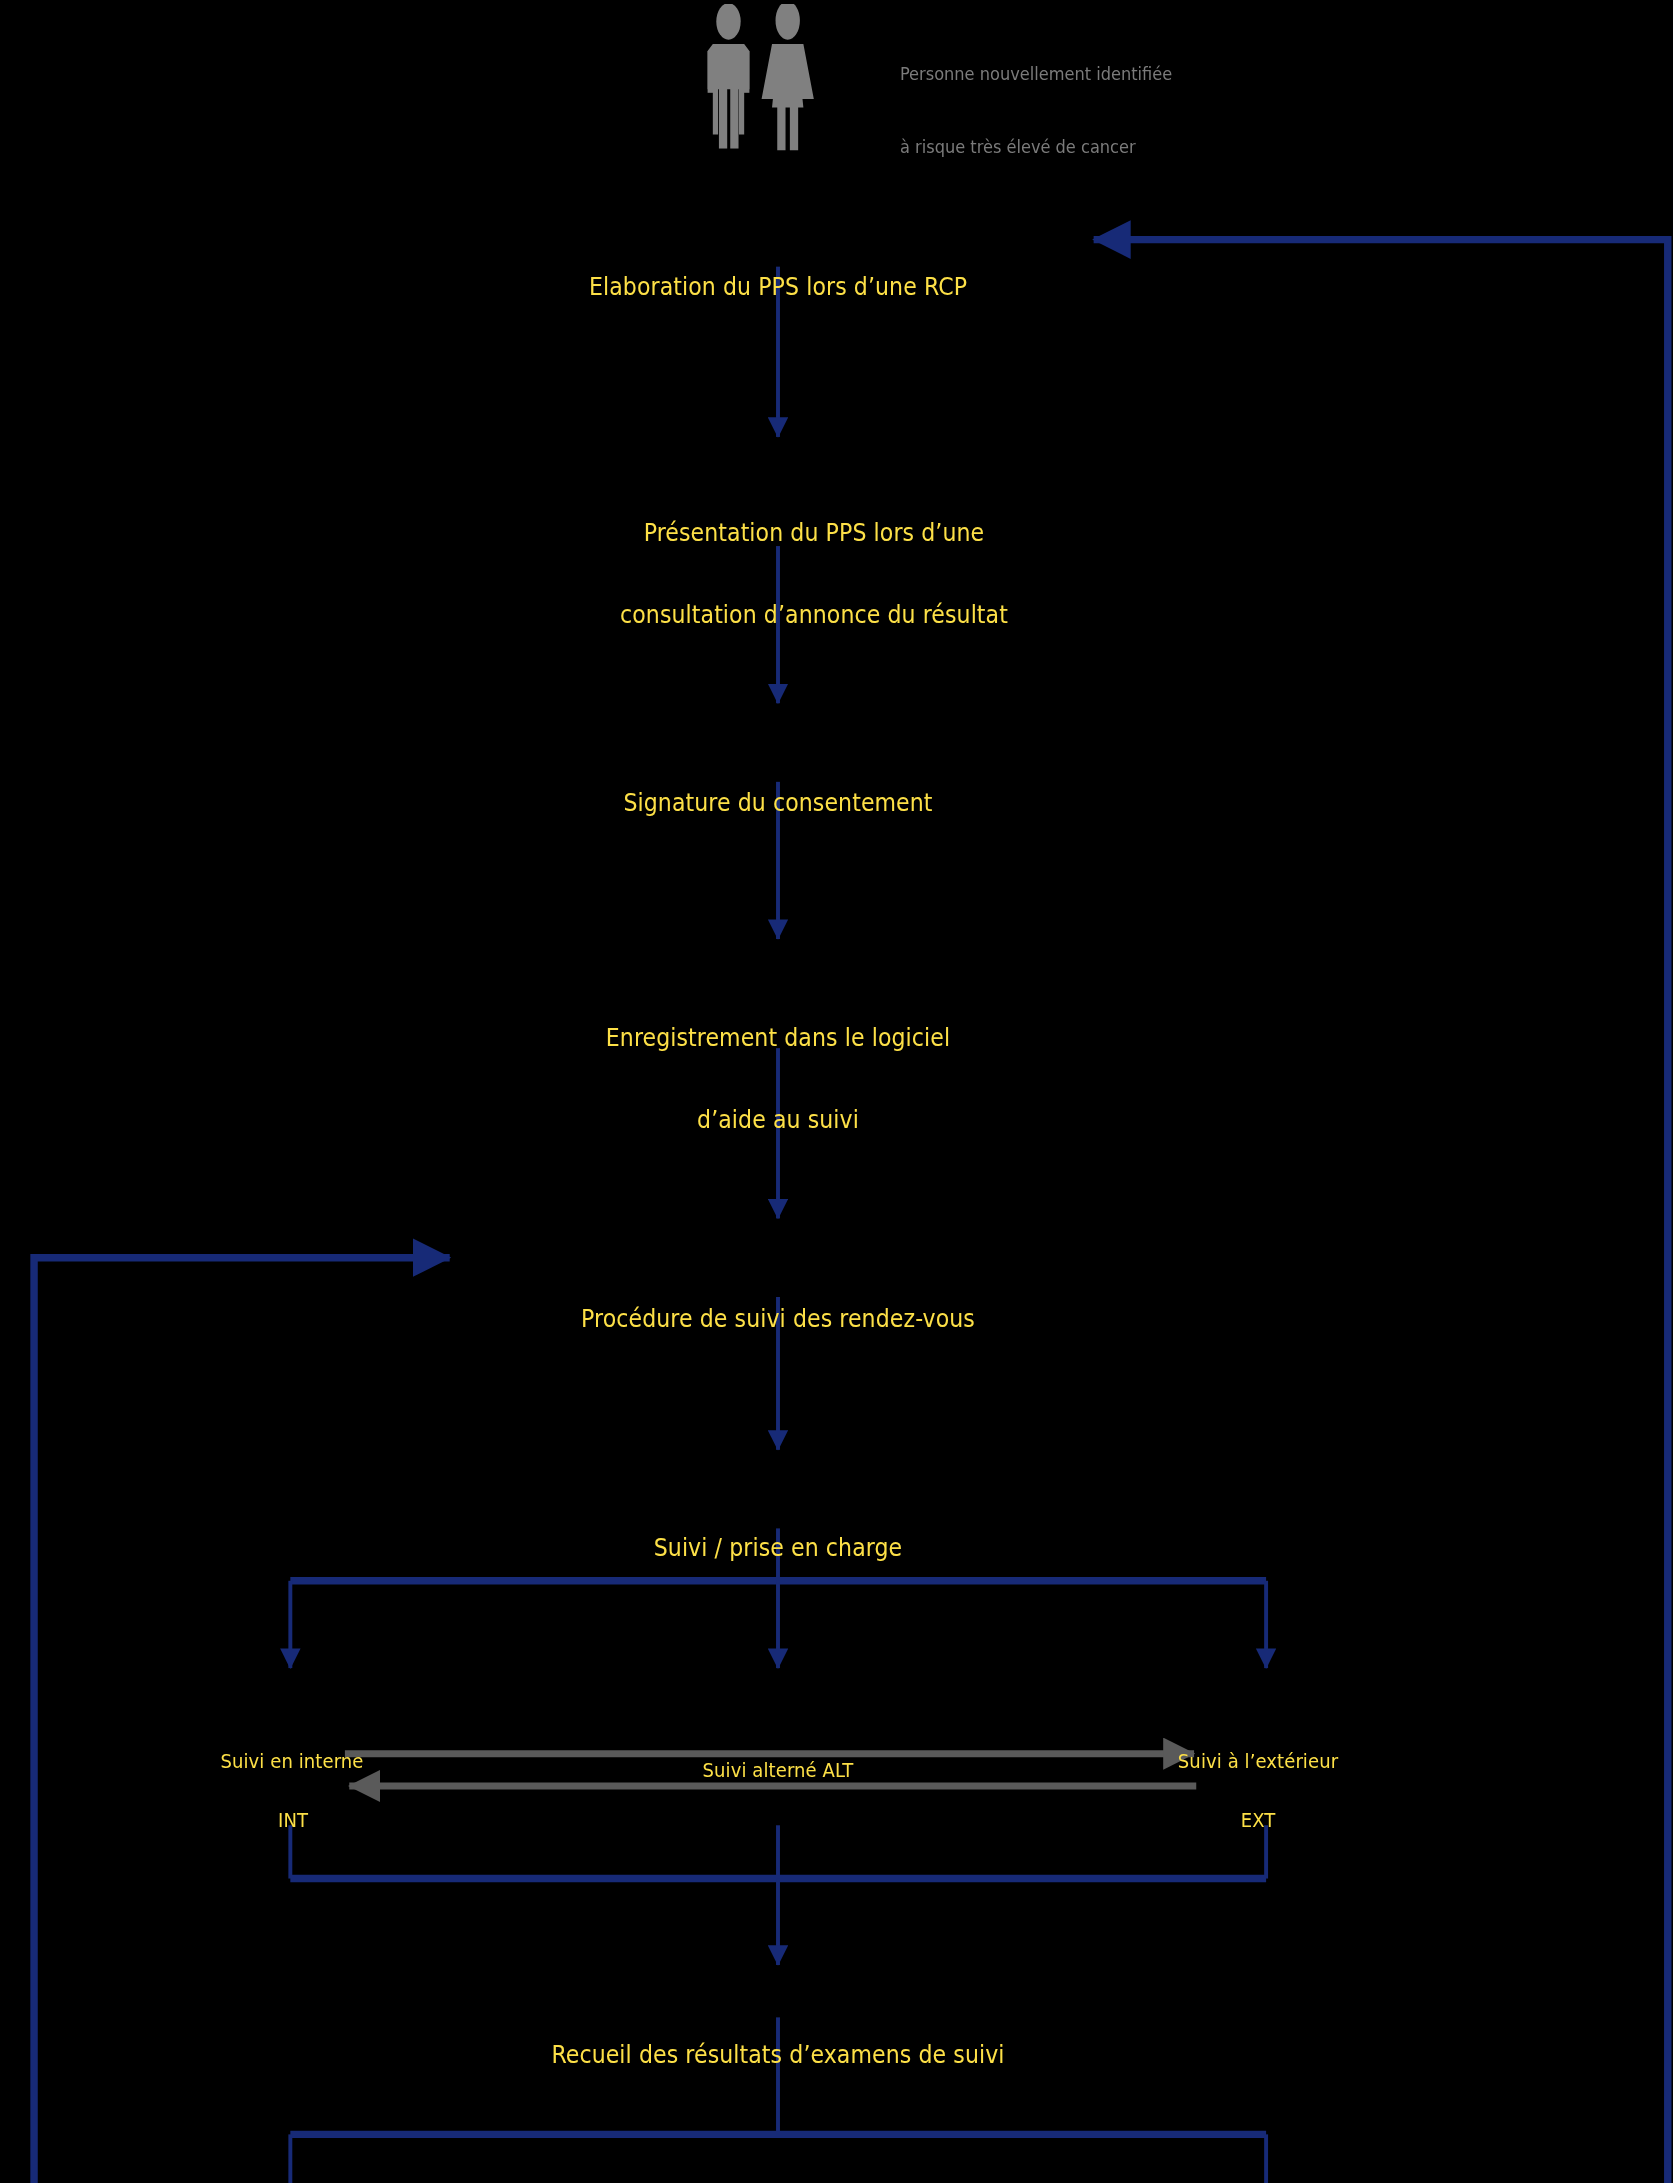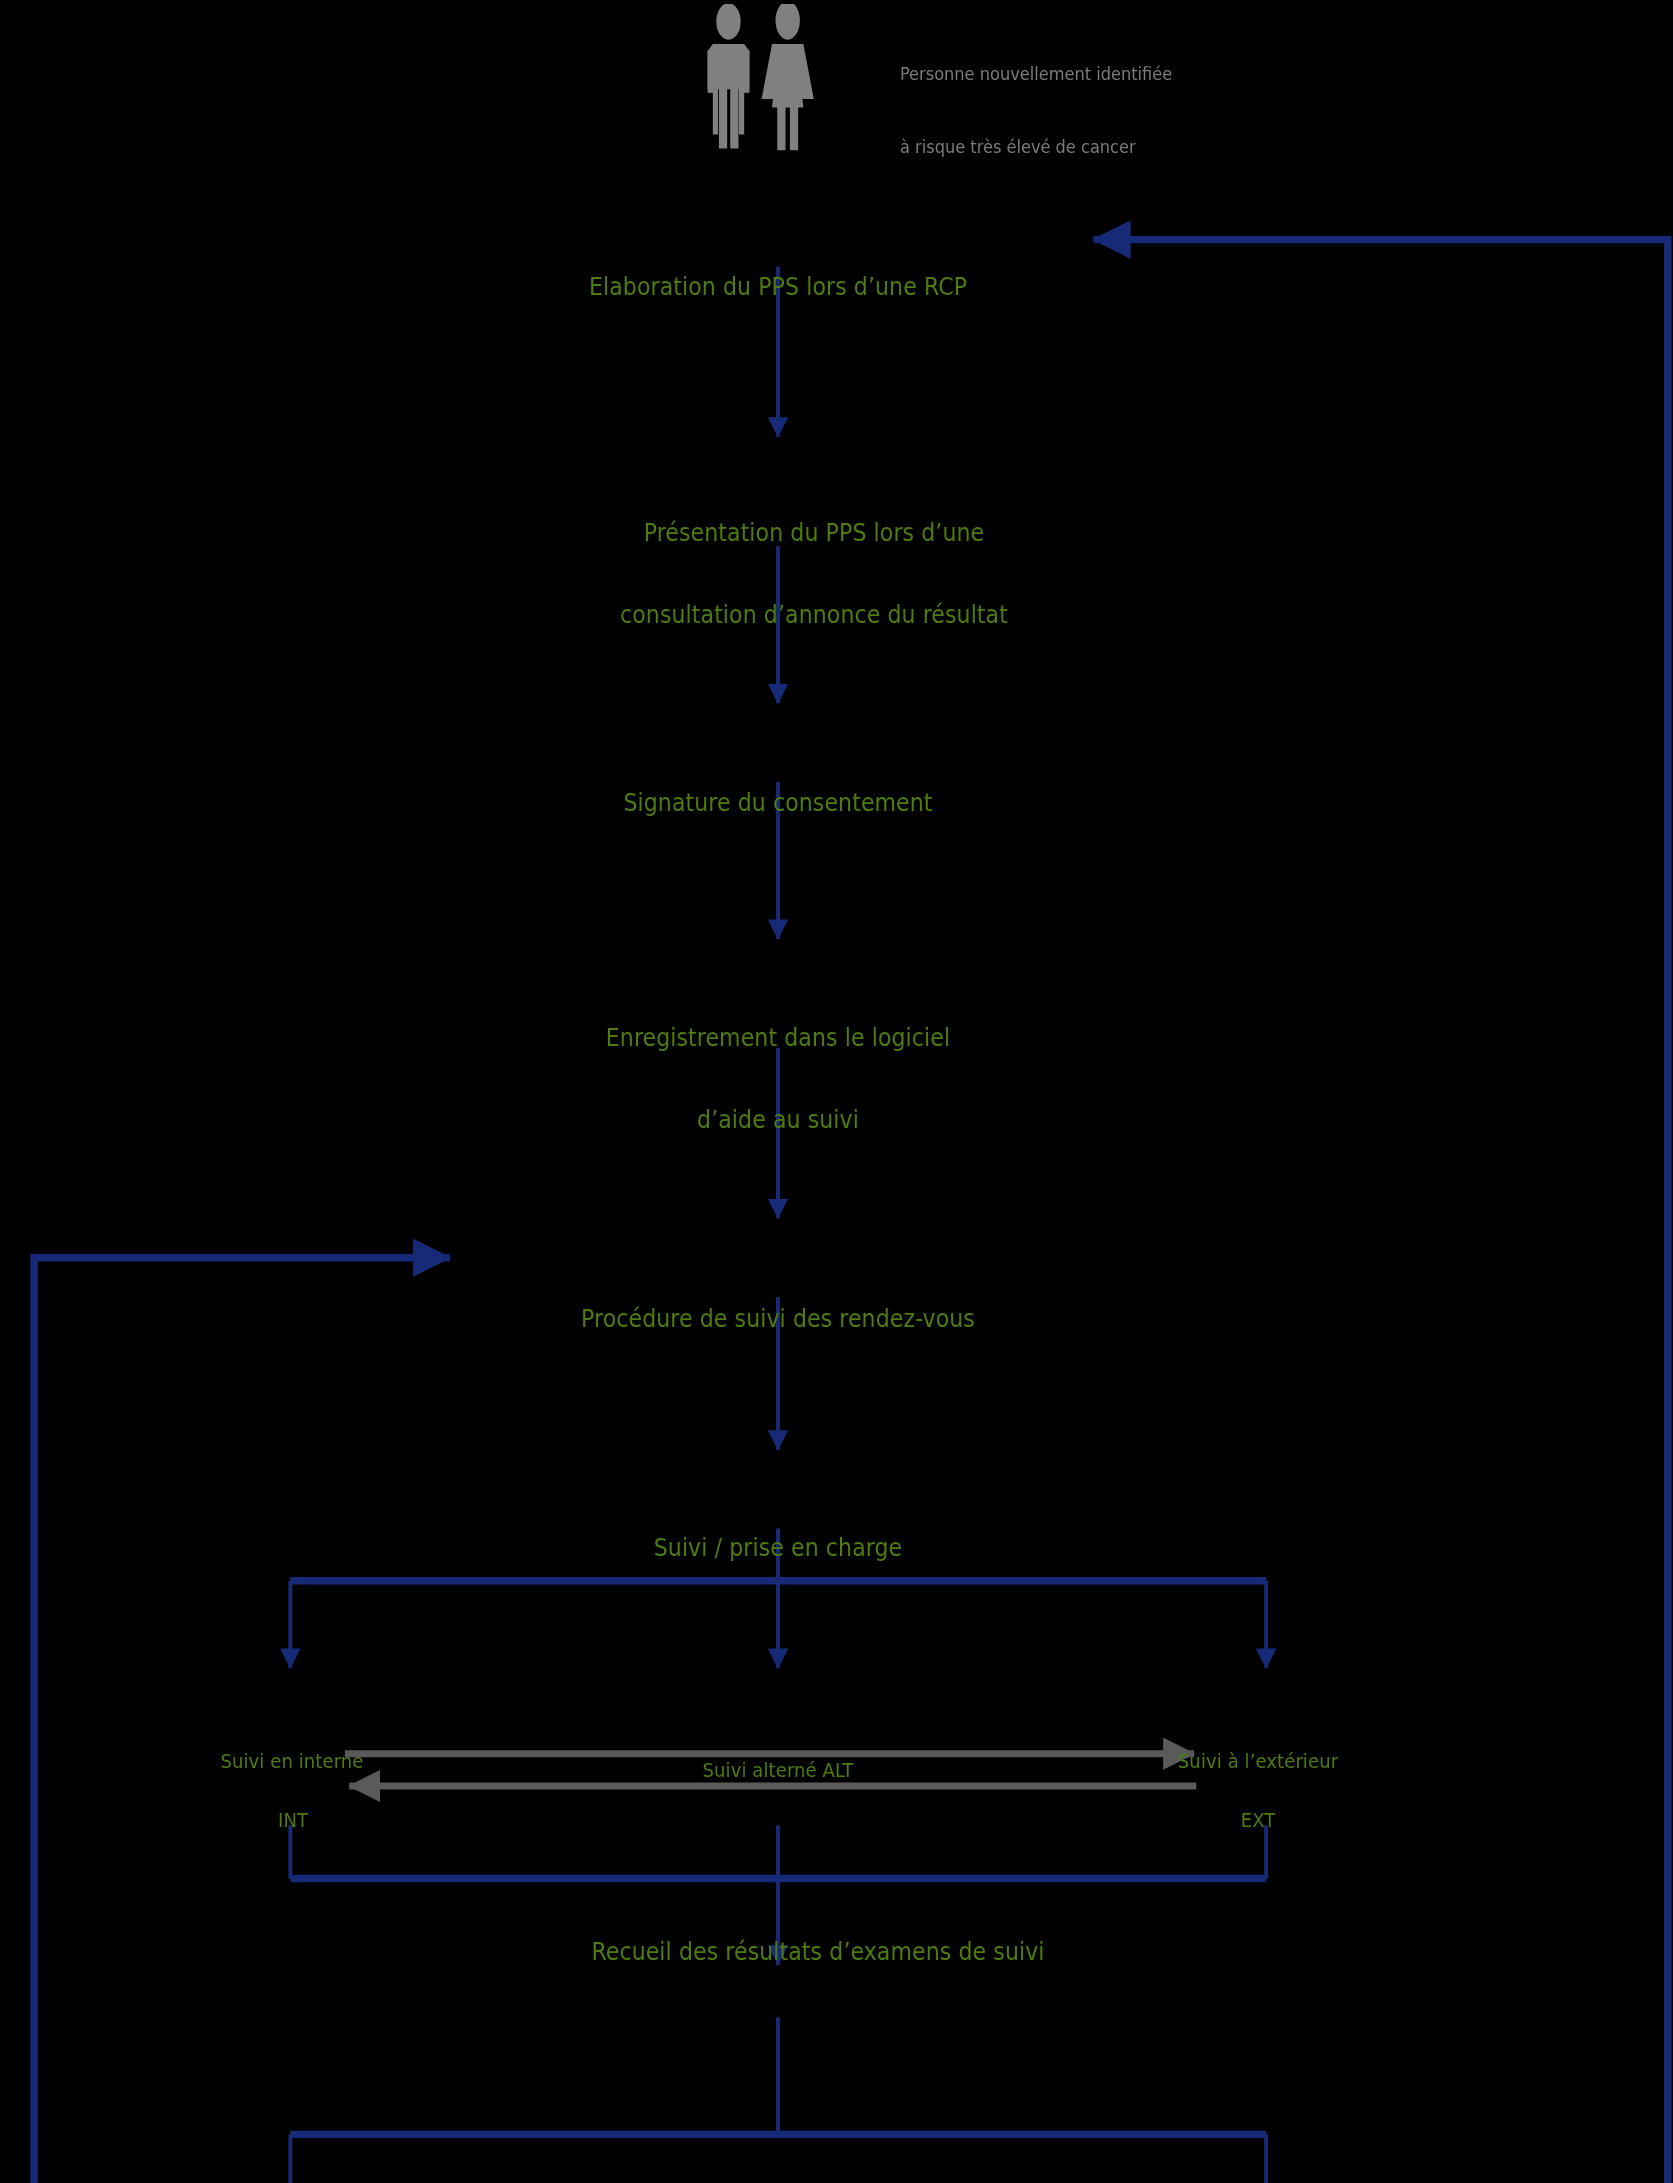--- a/index.html
+++ b/index.html
@@ -1,20 +1,20 @@
 <!DOCTYPE html>
 <html style="font-size:7px"><head>
 <meta charset="utf-8">
 <style>
   html,body{margin:0;padding:0;background:#000;}
   #stage{position:relative;width:1673px;height:2415px;background:#000;overflow:hidden;}
   svg#flow{position:absolute;inset:0;width:1673px;height:2415px;display:block;}
   .node-label{
     position:absolute;
-    color:#4d7c0f;
+    color:#fde047;
     font-family:"DejaVu Sans Condensed","Liberation Sans",sans-serif;
     font-size:24.5px;
     line-height:1.12;
     text-align:center;
     white-space:pre;
     letter-spacing:0.1px;
     transform:translateX(-50%);
   }
   .node-label.small{font-size:20px;}
   .header-text{
@@ -138,18 +138,18 @@
   </div>
 
   <div class="node-label small" style="left:293px; top:1764px;">
     <div>INT</div>
   </div>
 
   <div class="node-label small" style="left:1258px; top:1764px;">
     <div>EXT</div>
   </div>
 
-  <div class="node-label" style="left:778px; top:1883px;margin-left:40px;">
+  <div class="node-label" style="left:778px; top:1986px;">
     <div>Recueil des résultats d’examens de suivi</div>
   </div>
 
 </div>
 
 
 </body></html>

